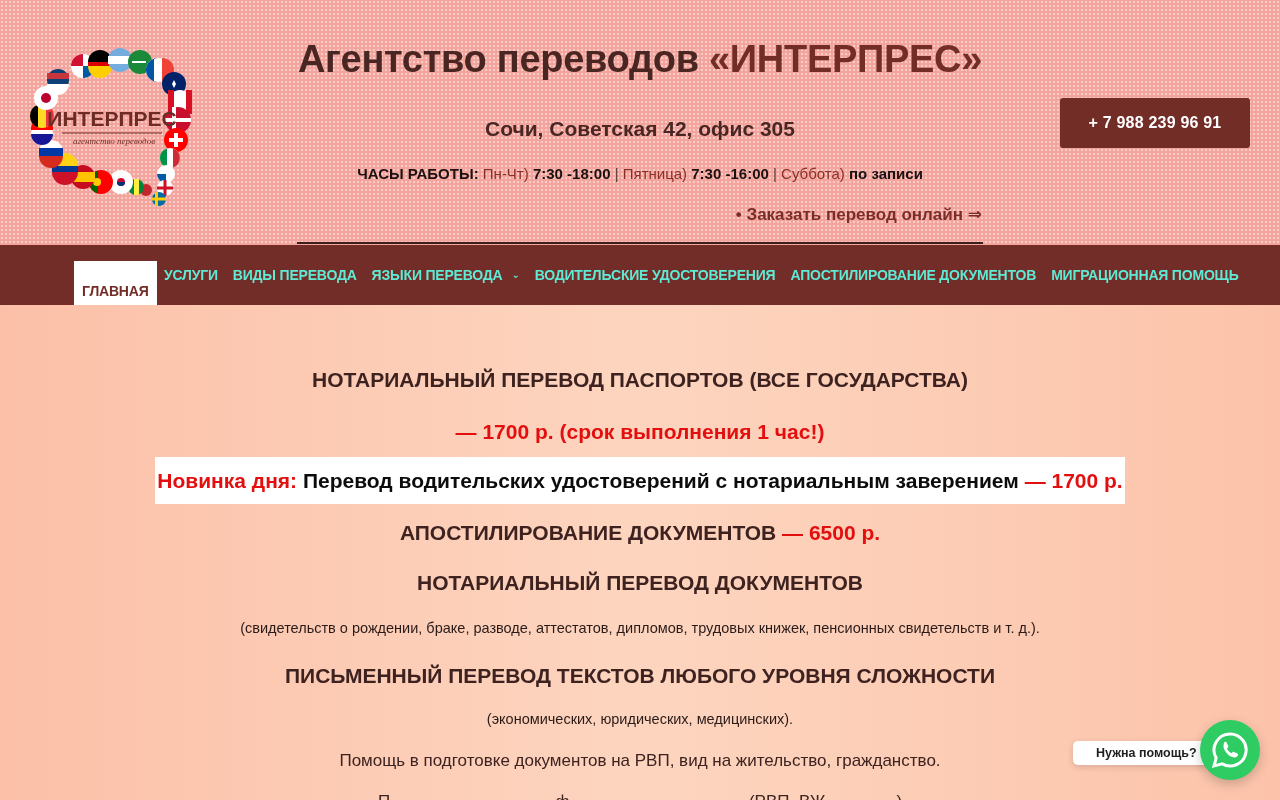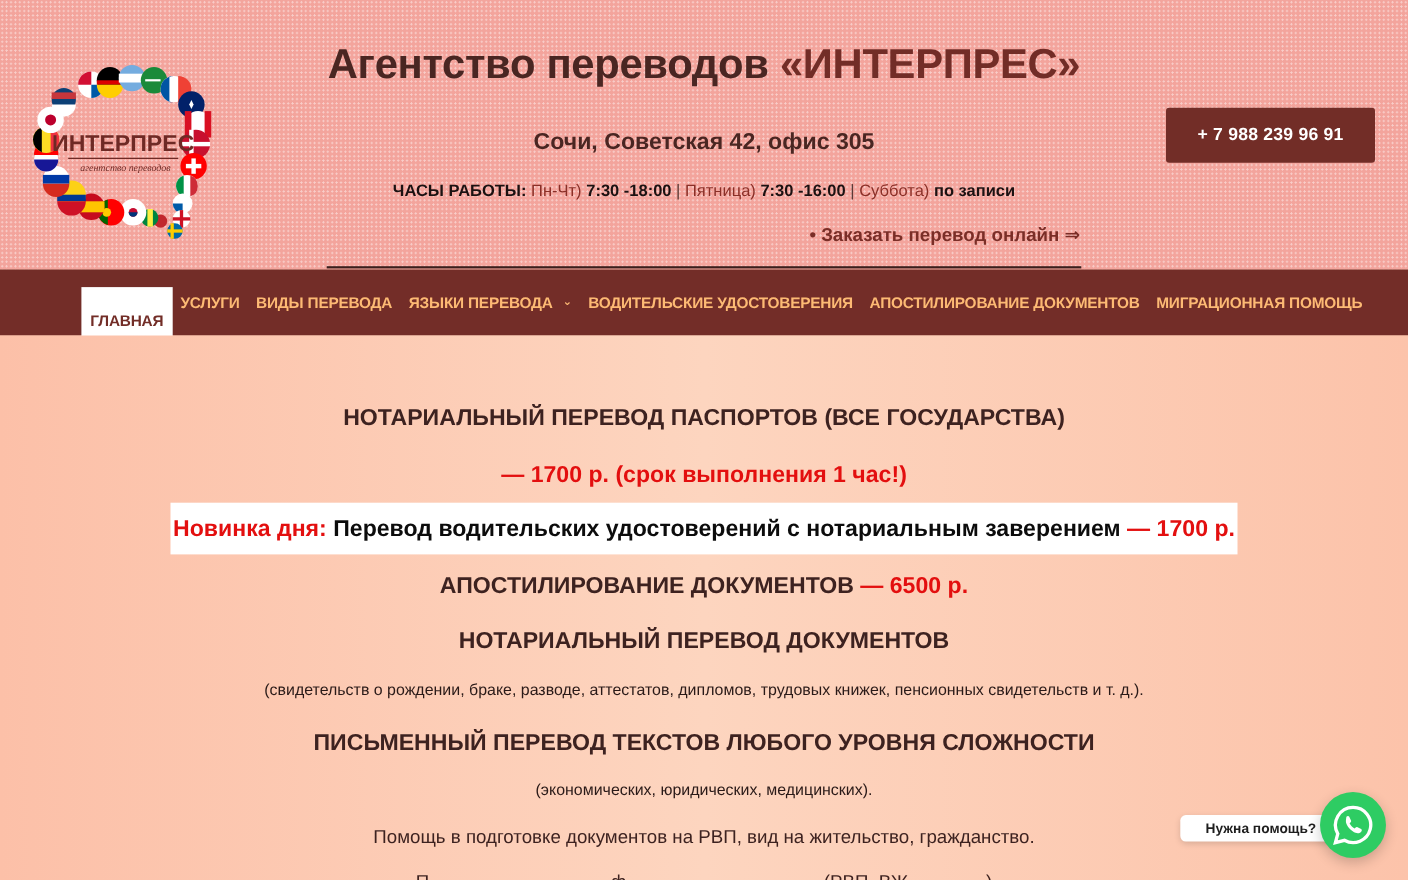--- a/index.html
+++ b/index.html
@@ -8,21 +8,21 @@
     font-family: "Liberation Sans", "DejaVu Sans", sans-serif;
     background: #fcc9b1;
     position: relative;
   }
   .header {
     position: absolute; left: 0; top: 0; width: 1280px; height: 245px;
     background-color: #f3a49c;
     background-image: radial-gradient(rgba(255,255,255,0.45) 0.8px, transparent 1.1px);
     background-size: 4px 4px;
   }
-  .logo { position: absolute; left: 28px; top: 53px; width: 170px; height: 165px; }
+  .logo { position: absolute; left: 28px; top: 42px; width: 170px; height: 165px; }
   .title {
     position: absolute; left: 290px; top: 38px; width: 700px; text-align: center;
     font-size: 38px; font-weight: bold; color: #4a2622; letter-spacing: -0.3px;
   }
   .title .accent { color: #722d27; }
   .address {
     position: absolute; left: 290px; top: 117px; width: 700px; text-align: center;
     font-size: 21px; font-weight: bold; color: #4a2622;
   }
   .hours {
@@ -43,21 +43,21 @@
     background: #722d27; color: #fff; border-radius: 3px;
     font-size: 16px; font-weight: bold; display: flex; align-items: center; justify-content: center;
     letter-spacing: 0.2px;
   }
   .nav {
     position: absolute; left: 0; top: 245px; width: 1280px; height: 60px; background: #732d28;
     display: flex; align-items: center; padding-left: 74px;
   }
   .nav-item {
     height: 60px; display: flex; align-items: center; padding: 0 7.5px;
-    color: #fdba74; font-size: 14px; font-weight: bold; white-space: nowrap; letter-spacing: -0.2px;
+    color: #5eead4; font-size: 14px; font-weight: bold; white-space: nowrap; letter-spacing: -0.2px;
     cursor: pointer;
   }
   .nav-item.active { background: #fff; color: #722d27; padding: 0 8px; margin-top: 32px; }
   .nav-item .chev { font-size: 10px; margin-left: 9px; margin-right: 0; display: inline-block; transform: translateY(-1px); }
   .content {
     position: absolute; left: 0; top: 305px; width: 1280px; height: 495px;
     background: linear-gradient(90deg, #fcc0a8 0%, #fdd5bf 50%, #fcc3aa 100%);
   }
   .line { position: absolute; left: 0; width: 1280px; text-align: center; white-space: nowrap; color: #3d2220; }
   .h { font-size: 21px; font-weight: bold; }

